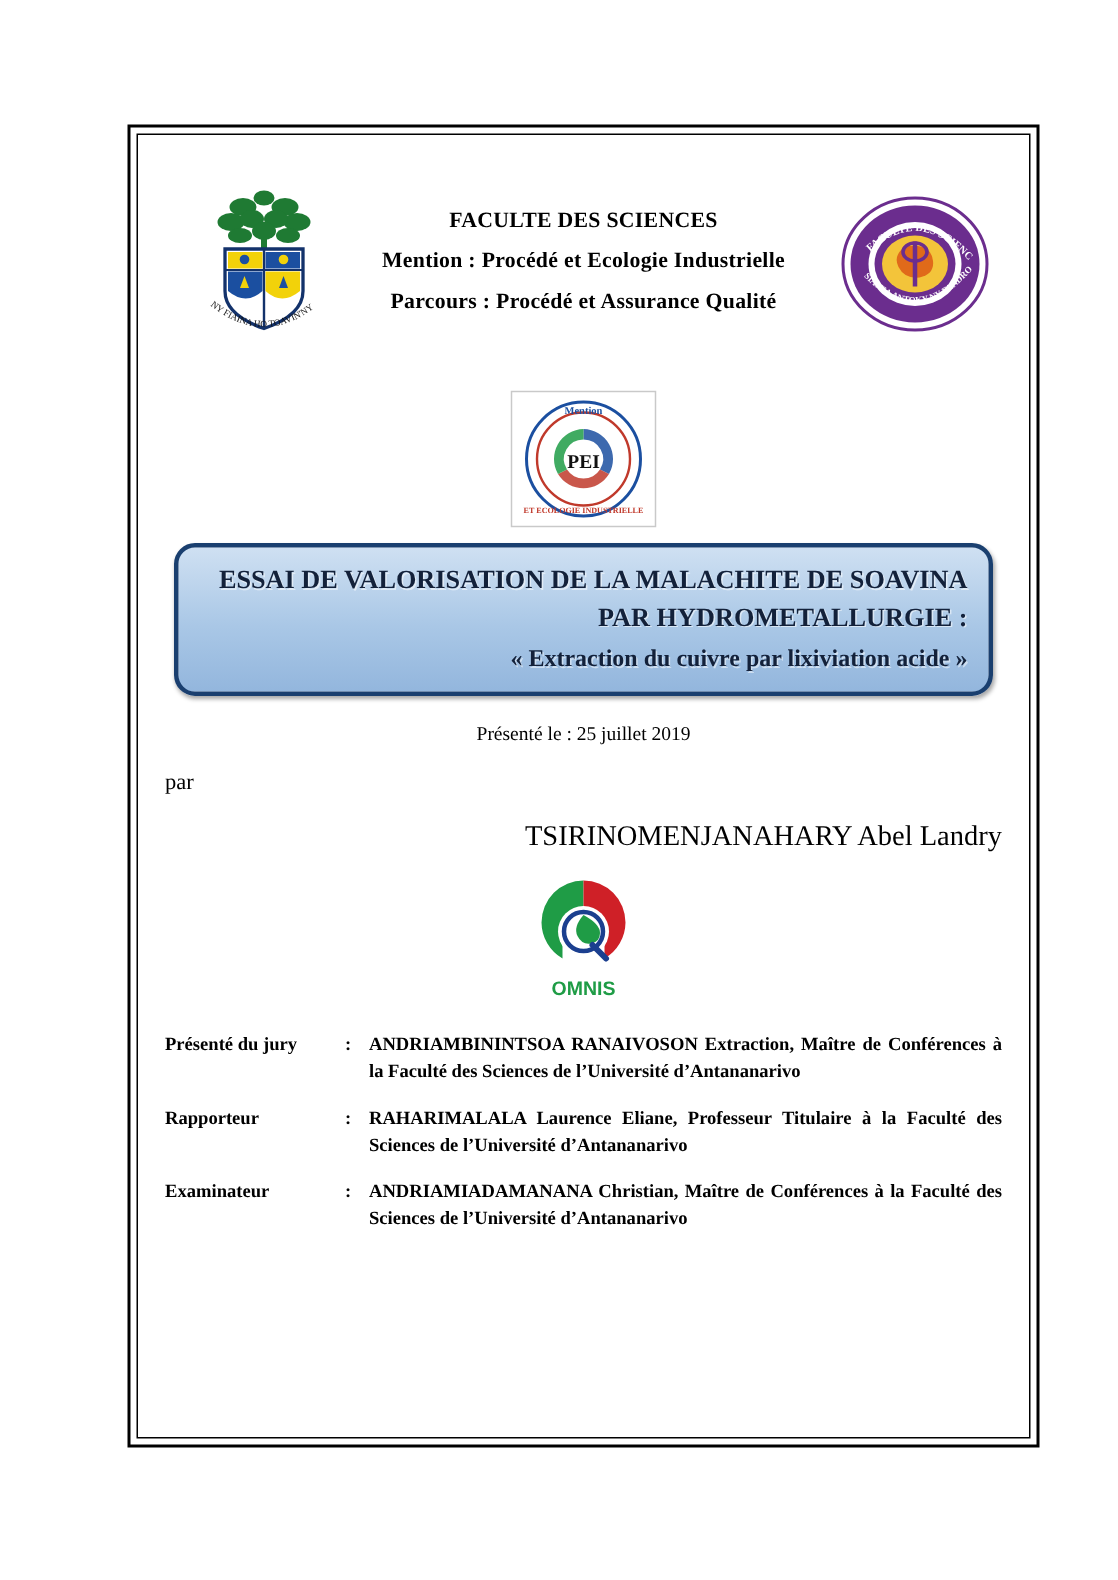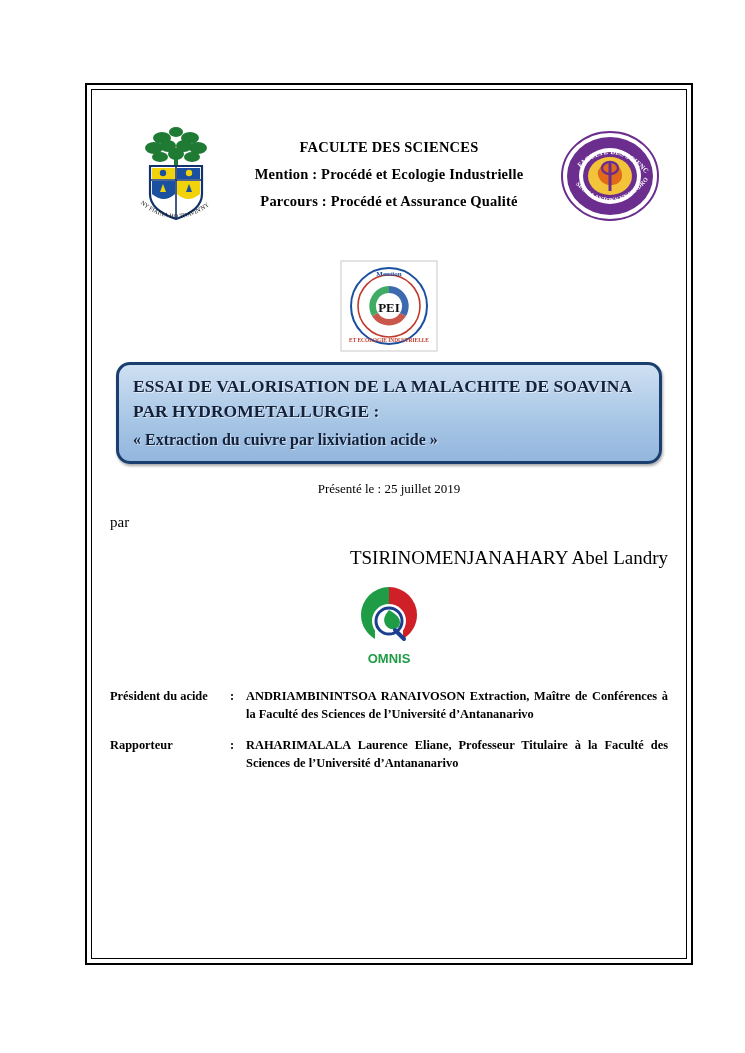--- a/index.html
+++ b/index.html
@@ -84,21 +84,21 @@
   }
   .memoire .l2 { display: block; }
 
   
   .title-box {
     margin: 10px 6px 0 6px;
     border: 3px solid #1a3f6f;
     border-radius: 14px;
     background: linear-gradient(180deg, #cfe0f2 0%, #a9c7e6 55%, #93b6dd 100%);
     padding: 9px 14px 12px 14px;
-    text-align: left;
+    text-align: right;
     box-shadow: 1px 2px 3px rgba(0,0,0,0.35);
     position: relative;
   }
   .title-main {
     font-weight: bold;
     font-size: 17.5px;
     line-height: 25px;
     color: #13213a;
     text-shadow: 1px 1px 0 rgba(255,255,255,0.55);
   }
@@ -257,26 +257,31 @@
         <circle cx="46" cy="44" r="13" fill="none" stroke="#1b3f8f" stroke-width="3"></circle>
         <path d="M46 33 q-7 8 -4 14 q3 6 9 5 q6 -1 6 -7 q0 -6 -11 -12 z" fill="#1f9c46"></path>
         <path d="M52 53 l9 9" stroke="#1b3f8f" stroke-width="4" stroke-linecap="round"></path>
         <text x="46" y="86" text-anchor="middle" font-size="13" font-weight="bold" font-family="Liberation Sans, sans-serif" fill="#1f9c46">OMNIS</text>
       </svg>
     </div>
 
     <table class="jury">
       <tbody>
         <tr>
-          <td class="role">Président du acide</td>
+          <td class="role">Présenté du jury</td>
           <td class="colon">:</td>
           <td class="val">ANDRIAMBININTSOA RANAIVOSON Extraction, Maître de Conférences à la Faculté des Sciences de l’Université d’Antananarivo</td>
         </tr>
         <tr>
           <td class="role">Rapporteur</td>
           <td class="colon">:</td>
           <td class="val">RAHARIMALALA Laurence Eliane, Professeur Titulaire à la Faculté des Sciences de l’Université d’Antananarivo</td>
         </tr>
+        <tr>
+          <td class="role">Examinateur</td>
+          <td class="colon">:</td>
+          <td class="val">ANDRIAMIADAMANANA Christian, Maître de  Conférences  à la Faculté des Sciences de l’Université d’Antananarivo</td>
+        </tr>
       </tbody>
     </table>
 
   </div>
 </div>
 
 </body></html>

